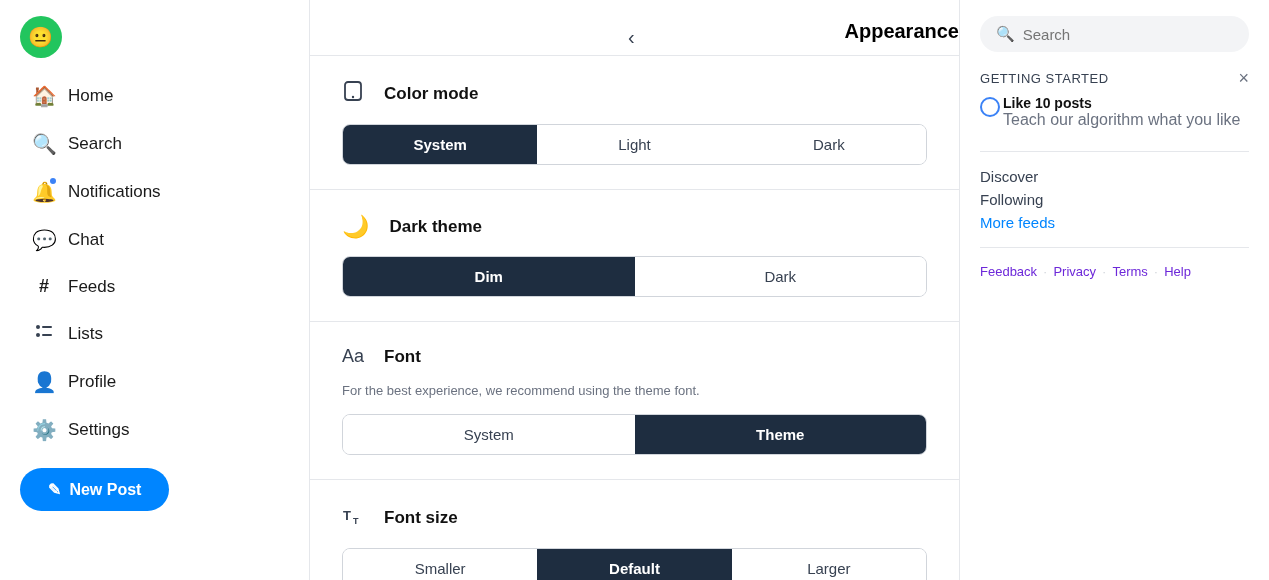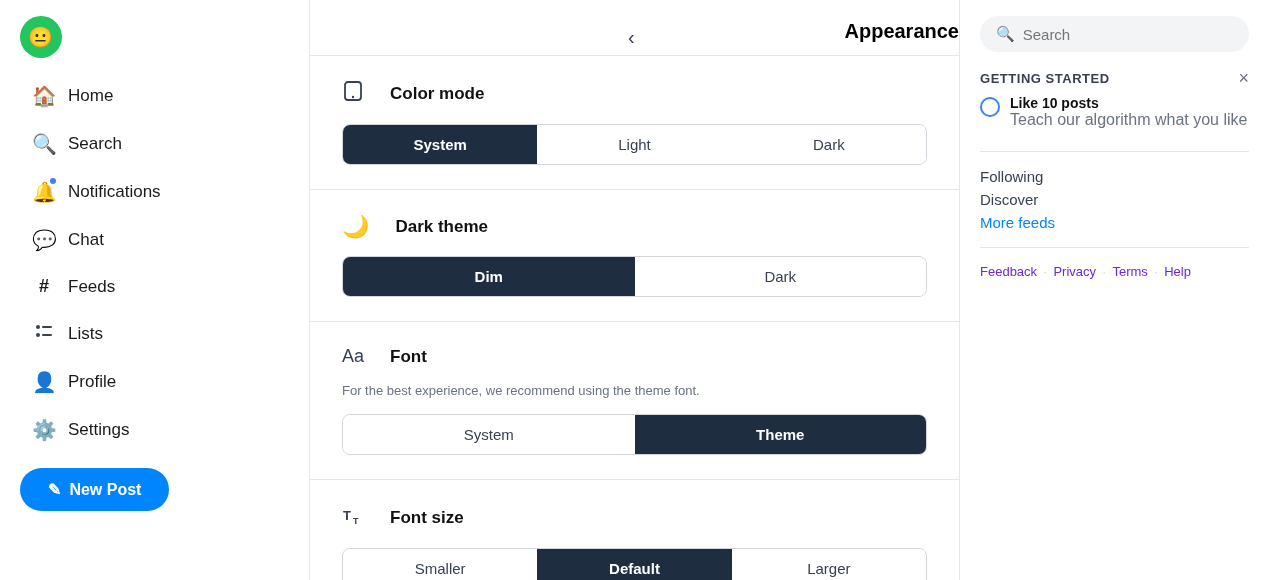--- a/index.html
+++ b/index.html
@@ -107,21 +107,21 @@
       font-weight: 700;
       border-bottom: 1px solid #e5e7eb;
     }
     .settings-section {
       border-bottom: 1px solid #e5e7eb;
       padding: 24px 32px;
     }
     .section-title-row {
       display: flex;
       align-items: center;
-      gap: 26px;
+      gap: 20px;
       margin-bottom: 16px;
     }
     .section-icon {
       font-size: 22px;
       color: #374151;
     }
     .section-title {
       font-size: 17px;
       font-weight: 600;
       color: #111;
@@ -182,35 +182,35 @@
       outline: none;
       flex: 1;
     }
     .getting-started-header {
       display: flex;
       justify-content: space-between;
       align-items: center;
     }
     .getting-started-title {
       font-size: 13px;
-      font-weight: 700;
+      font-weight: 400;
       color: #374151;
       letter-spacing: 0.04em;
     }
     .close-btn {
       background: none;
       border: none;
       font-size: 18px;
       cursor: pointer;
       color: #6b7280;
     }
     .getting-started-item {
       display: flex;
       align-items: flex-start;
-      gap: 10px;
+      gap: 3px;
       padding: 6px 0;
     }
     .gs-icon {
       width: 20px;
       height: 20px;
       border-radius: 50%;
       border: 2px solid #3b82f6;
       background: #fff;
       flex-shrink: 0;
       margin-top: 2px;
@@ -381,22 +381,22 @@
         <div class="gs-text-title">Like 10 posts</div>
         <div class="gs-text-desc">Teach our algorithm what you like</div>
       </div>
     </div>
 
   </div>
 
   <hr class="divider">
 
   <div class="right-links">
+    <span class="right-link">Discover</span>
     <span class="right-link">Following</span>
-    <span class="right-link">Discover</span>
     <span class="right-link" style="color:#0085ff;">More feeds</span>
   </div>
 
   <hr class="divider">
 
   <div class="footer-links">
     <span class="footer-link">Feedback</span>
     <span class="footer-sep">·</span>
     <span class="footer-link">Privacy</span>
     <span class="footer-sep">·</span>

